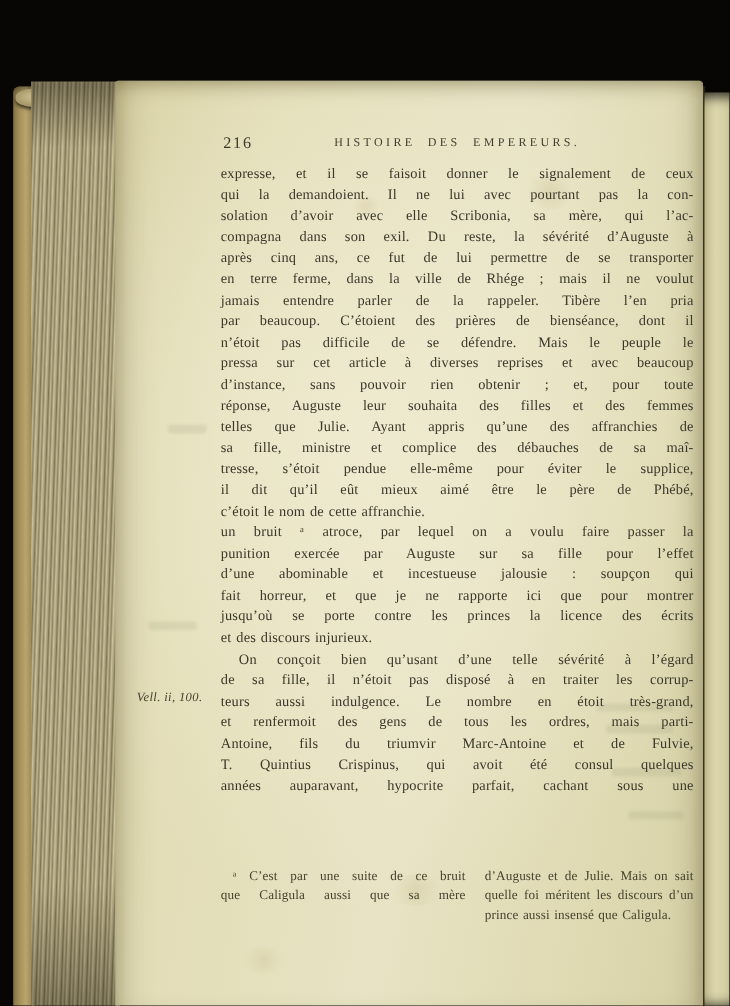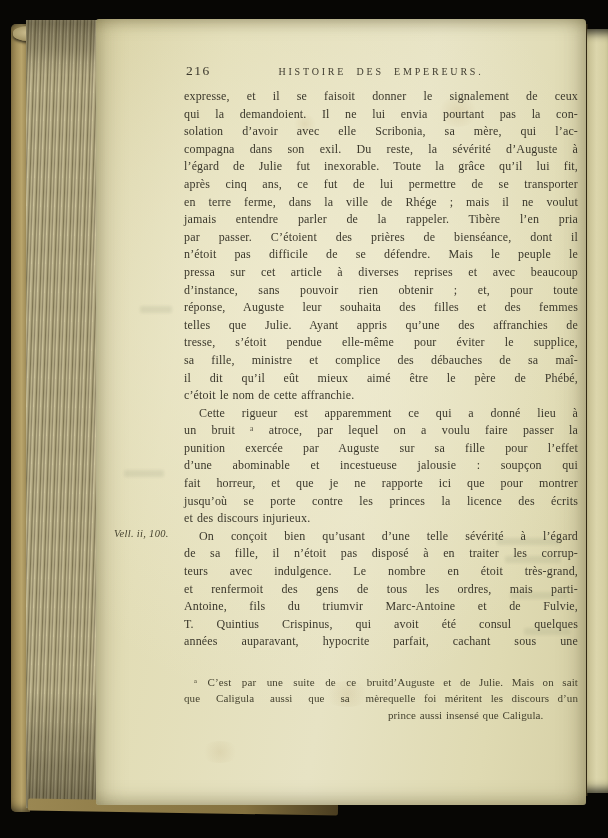--- a/index.html
+++ b/index.html
@@ -1,21 +1,21 @@
 <!DOCTYPE html>
 <html><head>
 <meta charset="utf-8">
 <style>
   html,body{margin:0;padding:0;}
   body{
     width:608px;height:838px;overflow:hidden;position:relative;
     background:#070604;
     font-family:"Liberation Serif","DejaVu Serif",serif;
   }
-  .photo{position:absolute;inset:0;}
+  .photo{position:absolute;inset:0;margin-top:48px;}
 
   
   .cover-edge{
     position:absolute;left:11px;top:24px;width:19px;height:788px;
     background:linear-gradient(90deg,#8f7c4a,#b9a56c 55%,#8a7746);
     border-radius:5px 0 0 5px;
     box-shadow:inset 0 6px 8px -5px rgba(0,0,0,.6), inset 0 -8px 10px -6px rgba(0,0,0,.6);
   }
   .tuft{
     position:absolute;left:13px;top:26px;width:36px;height:15px;
@@ -98,21 +98,21 @@
   }
   .tline.endline{text-align-last:left;}
   .tline.indent{text-indent:15px;}
   .margin-note{
     position:absolute;left:18px;top:509px;width:66px;
     font-style:italic;font-size:10.5px;color:#45422f;
     letter-spacing:.3px;white-space:nowrap;
   }
   .footnote{
     position:absolute;left:88px;top:655px;width:394px;
-    display:flex;color:#45422f;
+    display:flex;gap:16px;color:#45422f;
   }
   .fn-col{min-width:0;}
   .fn-col1{width:204px;}
   .fn-col2{flex:1;}
   .footnote .tline{
     font-size:11px;line-height:16.4px;letter-spacing:.1px;
   }
   .footnote .tline.indent{text-indent:10px;}
 </style>
 </head>
@@ -140,51 +140,49 @@
     <div class="bleed b6"></div>
 
     <div class="text-area">
       <div class="pg-header">
         <span class="pgnum">216</span>
         <span class="title">HISTOIRE DES EMPEREURS.</span>
       </div>
       <div class="body-text">
         <div class="para">
             <div class="tline">expresse, et il se faisoit donner le signalement de ceux</div>
-            <div class="tline">qui la demandoient. Il ne lui envia pourtant pas la con-</div>
+            <div class="tline">qui la demandoient. Il ne lui avec pourtant pas la con-</div>
             <div class="tline">solation d’avoir avec elle Scribonia, sa mère, qui l’ac-</div>
             <div class="tline">compagna dans son exil. Du reste, la sévérité d’Auguste à</div>
-            <div class="tline">l’égard de Julie fut inexorable. Toute la grâce qu’il lui fit,</div>
             <div class="tline">après cinq ans, ce fut de lui permettre de se transporter</div>
             <div class="tline">en terre ferme, dans la ville de Rhége ; mais il ne voulut</div>
             <div class="tline">jamais entendre parler de la rappeler. Tibère l’en pria</div>
-            <div class="tline">par passer. C’étoient des prières de bienséance, dont il</div>
+            <div class="tline">par beaucoup. C’étoient des prières de bienséance, dont il</div>
             <div class="tline">n’étoit pas difficile de se défendre. Mais le peuple le</div>
             <div class="tline">pressa sur cet article à diverses reprises et avec beaucoup</div>
             <div class="tline">d’instance, sans pouvoir rien obtenir ; et, pour toute</div>
             <div class="tline">réponse, Auguste leur souhaita des filles et des femmes</div>
             <div class="tline">telles que Julie. Ayant appris qu’une des affranchies de</div>
+            <div class="tline">sa fille, ministre et complice des débauches de sa maî-</div>
             <div class="tline">tresse, s’étoit pendue elle-même pour éviter le supplice,</div>
-            <div class="tline">sa fille, ministre et complice des débauches de sa maî-</div>
             <div class="tline">il dit qu’il eût mieux aimé être le père de Phébé,</div>
             <div class="tline endline">c’étoit le nom de cette affranchie.</div>
           </div>
         <div class="para">
-            <div class="tline indent">Cette rigueur est apparemment ce qui a donné lieu à</div>
             <div class="tline">un bruit ᵃ atroce, par lequel on a voulu faire passer la</div>
             <div class="tline">punition exercée par Auguste sur sa fille pour l’effet</div>
             <div class="tline">d’une abominable et incestueuse jalousie : soupçon qui</div>
             <div class="tline">fait horreur, et que je ne rapporte ici que pour montrer</div>
             <div class="tline">jusqu’où se porte contre les princes la licence des écrits</div>
             <div class="tline endline">et des discours injurieux.</div>
           </div>
         <div class="para">
             <div class="tline indent">On conçoit bien qu’usant d’une telle sévérité à l’égard</div>
             <div class="tline">de sa fille, il n’étoit pas disposé à en traiter les corrup-</div>
-            <div class="tline">teurs avec indulgence. Le nombre en étoit très-grand,</div>
+            <div class="tline">teurs aussi indulgence. Le nombre en étoit très-grand,</div>
             <div class="tline">et renfermoit des gens de tous les ordres, mais parti-</div>
             <div class="tline">Antoine, fils du triumvir Marc-Antoine et de Fulvie,</div>
             <div class="tline">T. Quintius Crispinus, qui avoit été consul quelques</div>
             <div class="tline">années auparavant, hypocrite parfait, cachant sous une</div>
           </div>
       </div>
     </div>
 
     <div class="margin-note">Vell. ii, 100.</div>
 

